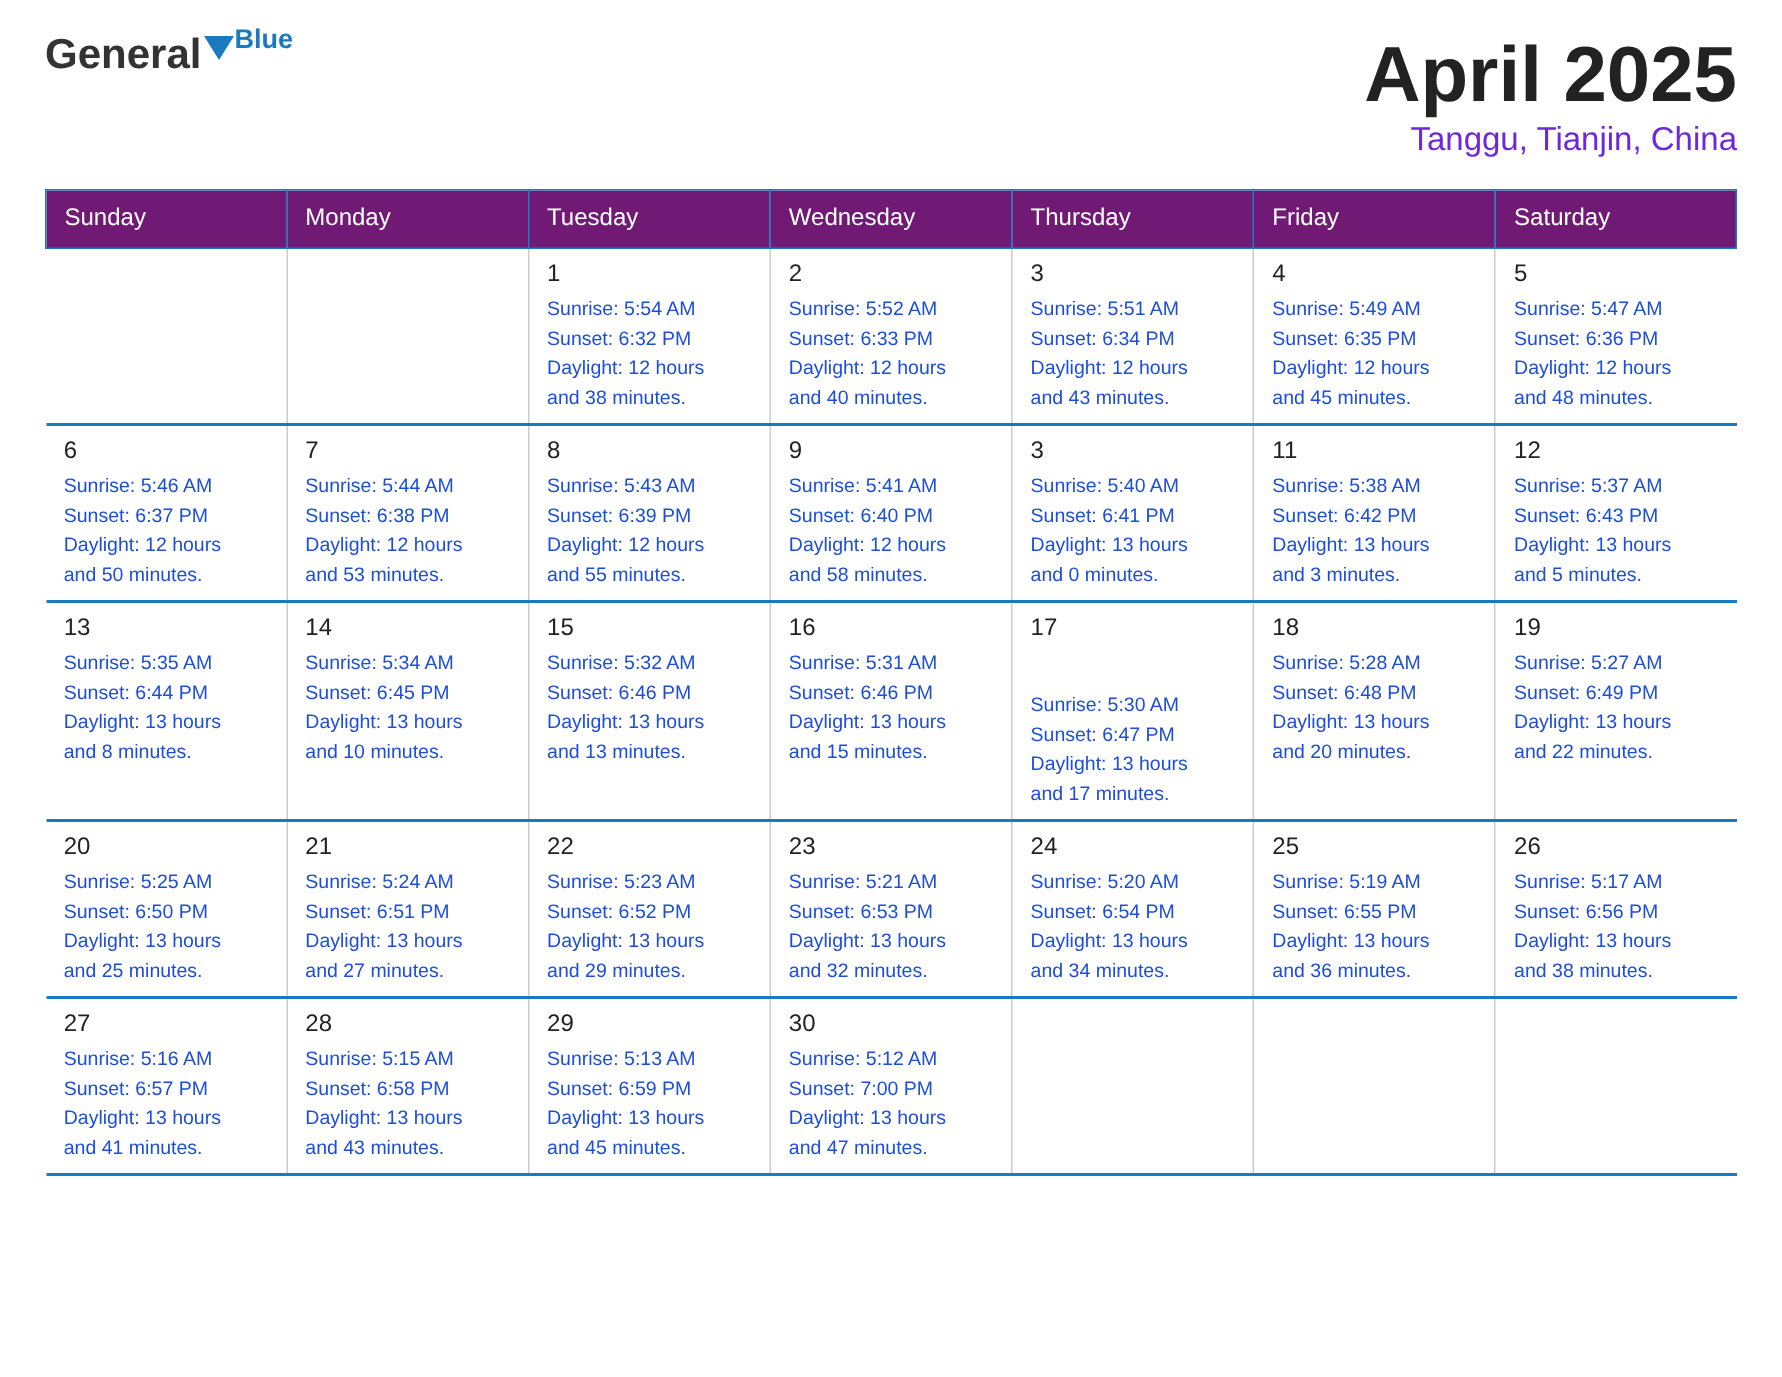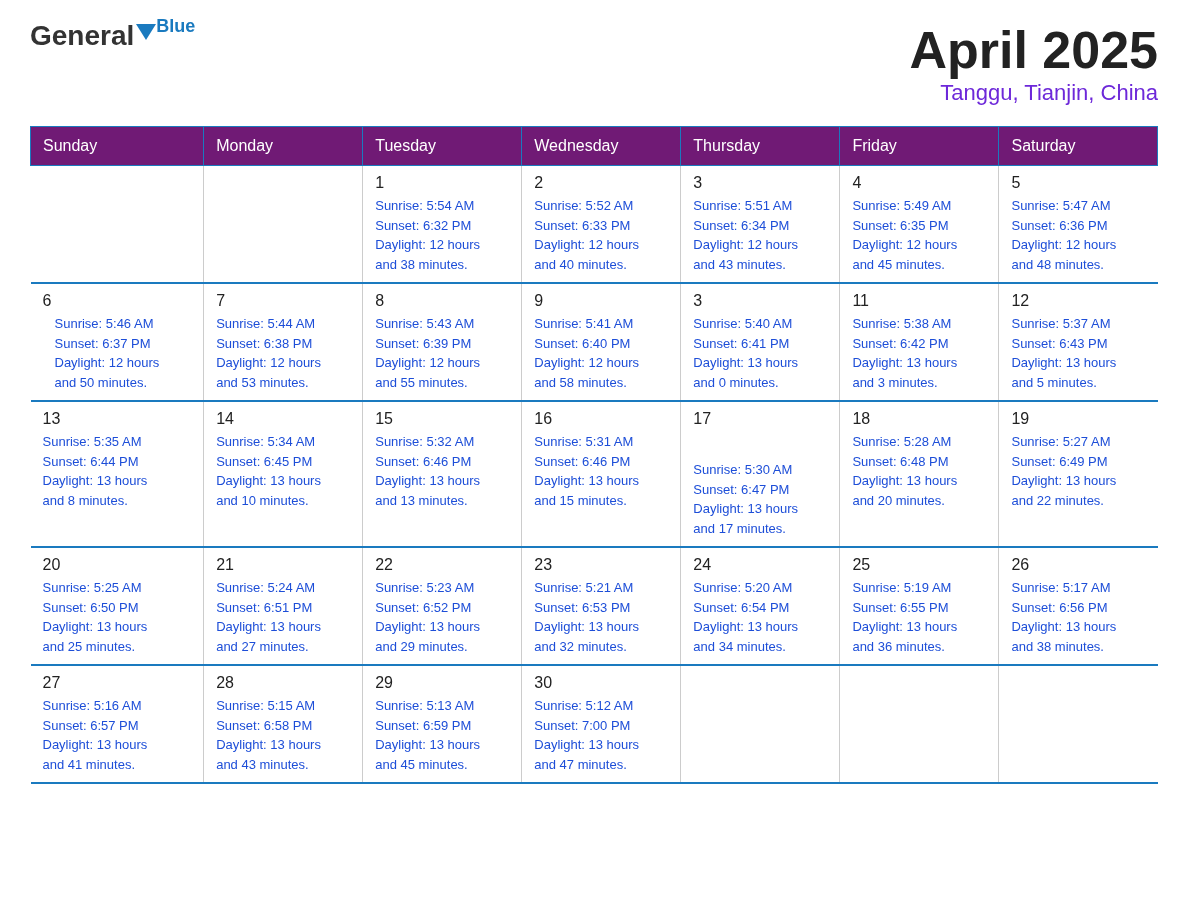--- a/index.html
+++ b/index.html
@@ -168,21 +168,21 @@
           <span class="day-number">5</span>
           <div class="day-info" style="white-space: pre-line;">Sunrise: 5:47 AM
 Sunset: 6:36 PM
 Daylight: 12 hours
 and 48 minutes.</div>
         </td>
       </tr>
       <tr>
         <td>
           <span class="day-number">6</span>
-          <div class="day-info" style="white-space: pre-line; margin-left: 12px;">Sunrise: 5:46 AM
+          <div class="day-info" style="white-space: pre-line;">Sunrise: 5:46 AM
 Sunset: 6:37 PM
 Daylight: 12 hours
 and 50 minutes.</div>
         </td>
         <td>
           <span class="day-number">7</span>
           <div class="day-info" style="white-space: pre-line;">Sunrise: 5:44 AM
 Sunset: 6:38 PM
 Daylight: 12 hours
 and 53 minutes.</div>

